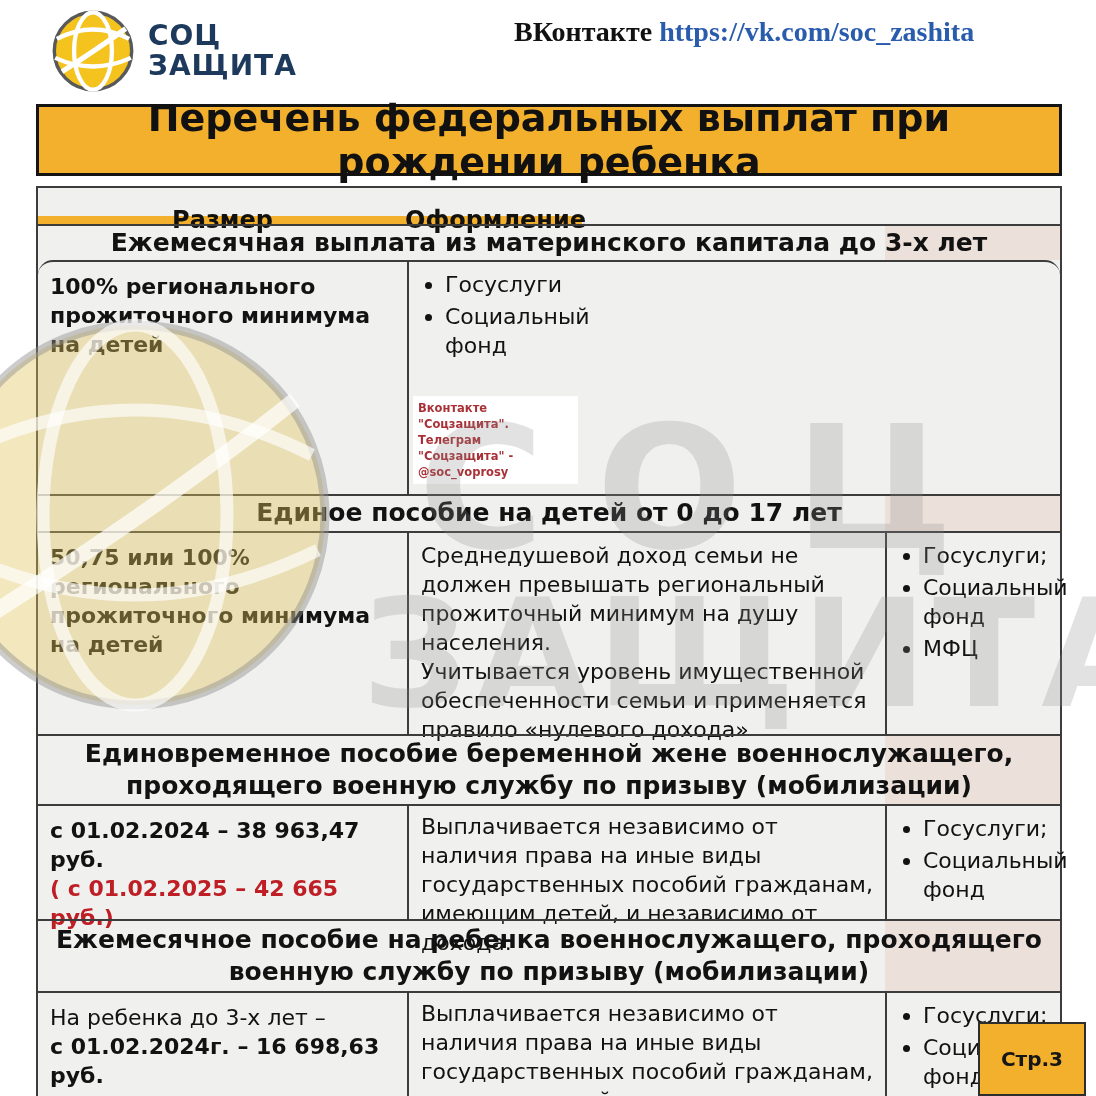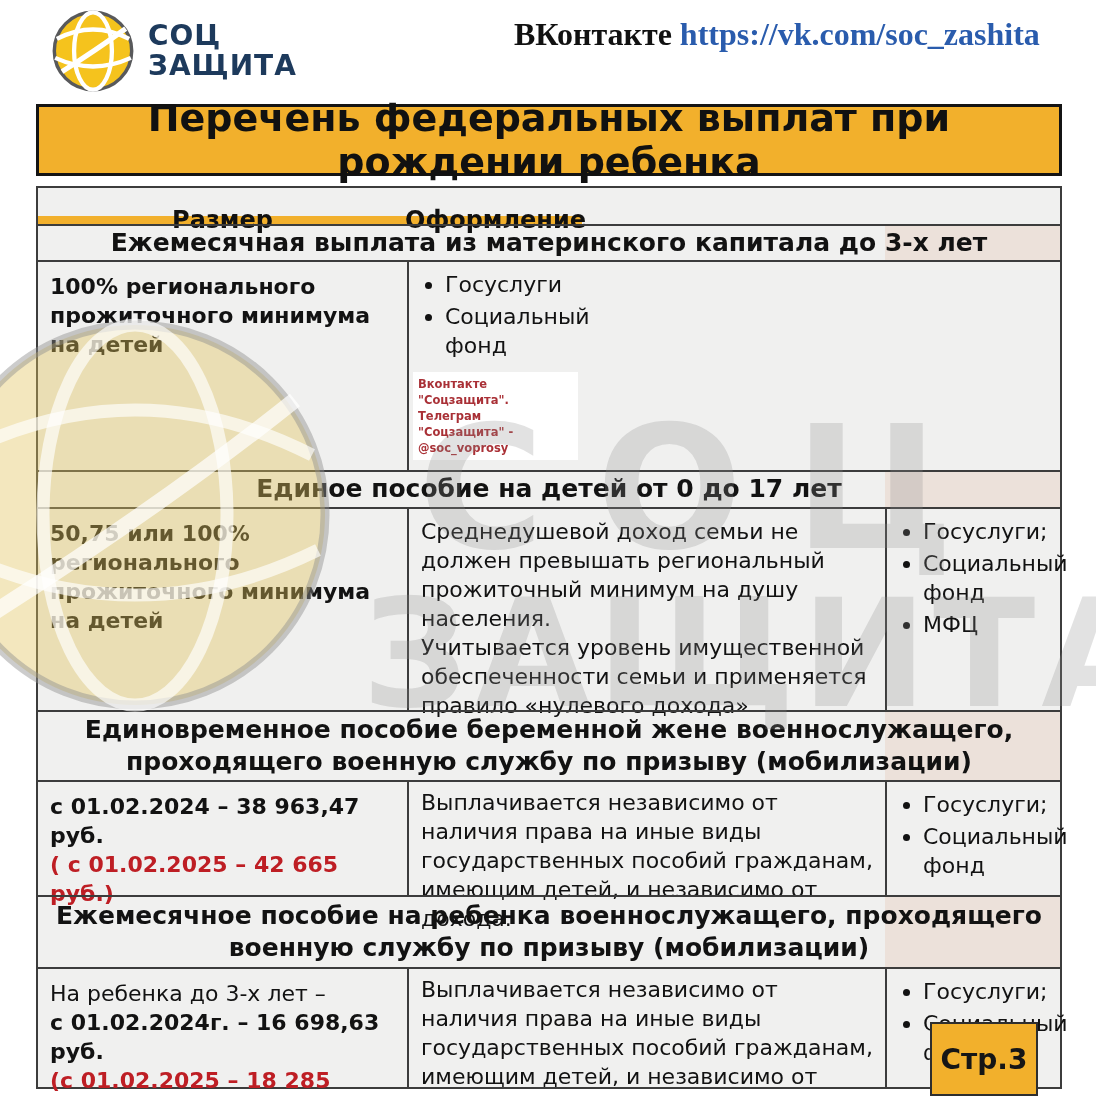--- a/index.html
+++ b/index.html
@@ -12,40 +12,40 @@
     --cellbg:#F0F0EF;
   }
   *{box-sizing:border-box;margin:0;padding:0;}
   html,body{width:1096px;height:1096px;background:#ffffff;overflow:hidden;}
   body{font-family:"DejaVu Sans", sans-serif;color:#121212;position:relative;}
 
   
   .logo-wrap{position:absolute;left:50px;top:8px;display:flex;align-items:center;gap:12px;}
   .logo-icon{width:86px;height:86px;display:block;}
   .logo-text{font-weight:800;font-size:28px;line-height:1.08;color:var(--navy);letter-spacing:1px;}
-  .socials{position:absolute;left:514px;top:14px;font-family:"Liberation Serif", serif;font-weight:bold;font-size:32px;line-height:1.28;}
+  .socials{position:absolute;left:514px;top:14px;font-family:"Liberation Serif", serif;font-weight:bold;font-size:28px;line-height:1.28;}
   .socials .lbl{color:#111;}
   .socials .url{color:var(--blue);}
 
   
   .title-bar{position:absolute;left:36px;top:104px;width:1026px;height:72px;background:var(--yellow);
     border:3px solid #141414;display:flex;align-items:center;justify-content:center;
     font-weight:800;font-size:38px;color:#111;text-align:center;}
 
   
   .tbl{position:absolute;left:36px;top:186px;width:1026px;background:var(--cellbg);
     border:2px solid var(--border);z-index:1;}
   .trow{display:flex;border-top:2px solid var(--border);position:relative;}
   .trow:first-child{border-top:none;}
   .cell{position:relative;}
   .c1{width:369px;}
   .c2{width:478px;border-left:2px solid var(--border);}
   .c3{width:175px;border-left:2px solid var(--border);}
   .r-hdr{height:36px;}
-  .r-row1{height:210px;}
+  .r-row1{height:234px;border-radius:15px;}
   .r-sec1{height:36px;}
   .r-sec2{height:37px;}
   .r-row2{height:203px;}
   .r-sec3{height:70px;}
   .r-row3{height:115px;}
   .r-sec4{height:72px;}
   .r-row4{height:120px;}
 
   .hdr-cell{background:var(--yellow);display:flex;align-items:center;justify-content:center;
     font-weight:800;font-size:24px;color:#111;margin-top:28px;}
@@ -65,23 +65,23 @@
   .opt-cell ul{list-style:disc;padding-left:36px;}
   .opt-cell li{margin-bottom:2px;}
 
   .note-badge{position:absolute;left:4px;right:4px;bottom:10px;background:#ffffff;
     color:#A93036;font-weight:bold;font-size:11.5px;line-height:1.4;padding:4px 5px;z-index:2;}
 
   
   .watermark{position:absolute;left:0;top:0;width:1096px;height:1096px;z-index:4;pointer-events:none;}
 
   
-  .page-badge{position:absolute;left:930px;top:1022px;width:108px;height:74px;background:var(--yellow);
+  .page-badge{position:absolute;left:978px;top:1022px;width:108px;height:74px;background:var(--yellow);
     border:2px solid #2e2e2e;display:flex;align-items:center;justify-content:center;
-    font-size:28px;font-weight:600;color:#161616;z-index:10;}
+    font-size:20px;font-weight:600;color:#161616;z-index:10;}
 </style>
 </head>
 <body>
 
 <div class="logo-wrap">
   <svg class="logo-icon" viewBox="0 0 100 100">
     <circle cx="50" cy="50" r="45" fill="#F5C31D" stroke="#58595B" stroke-width="4"></circle>
     <ellipse cx="50" cy="50" rx="22" ry="45" fill="none" stroke="#ffffff" stroke-width="5"></ellipse>
     <path d="M8 36 Q50 14 92 36" fill="none" stroke="#ffffff" stroke-width="5"></path>
     <path d="M6 58 Q50 78 94 58" fill="none" stroke="#ffffff" stroke-width="5"></path>

